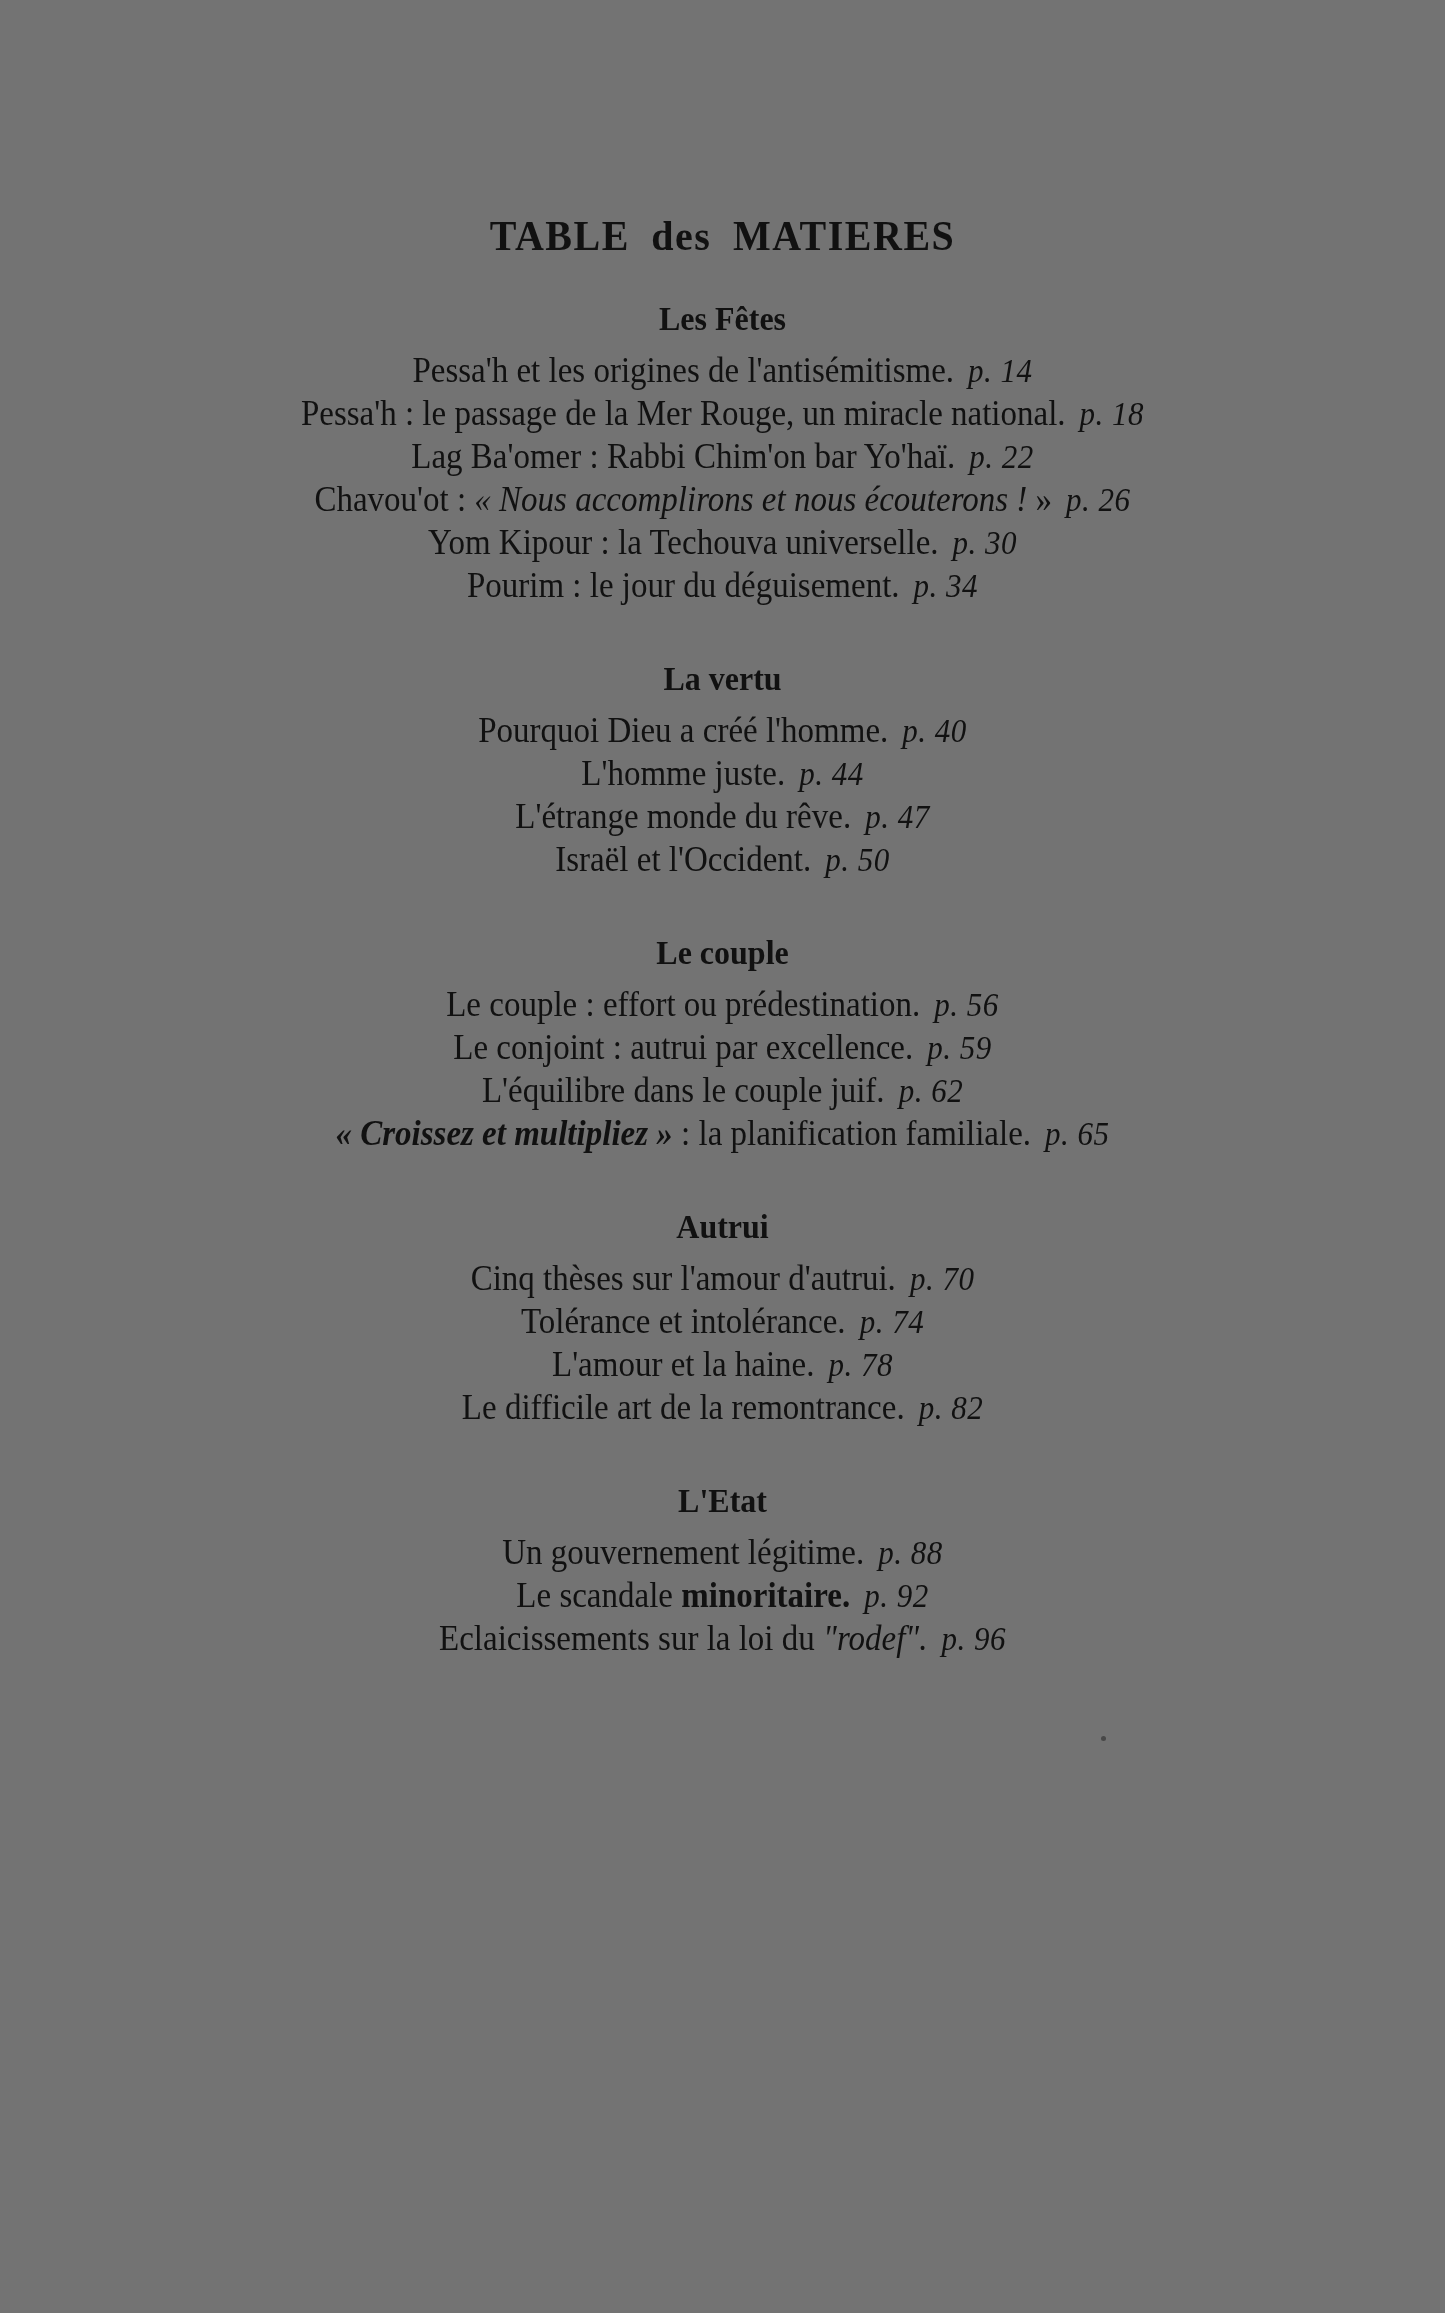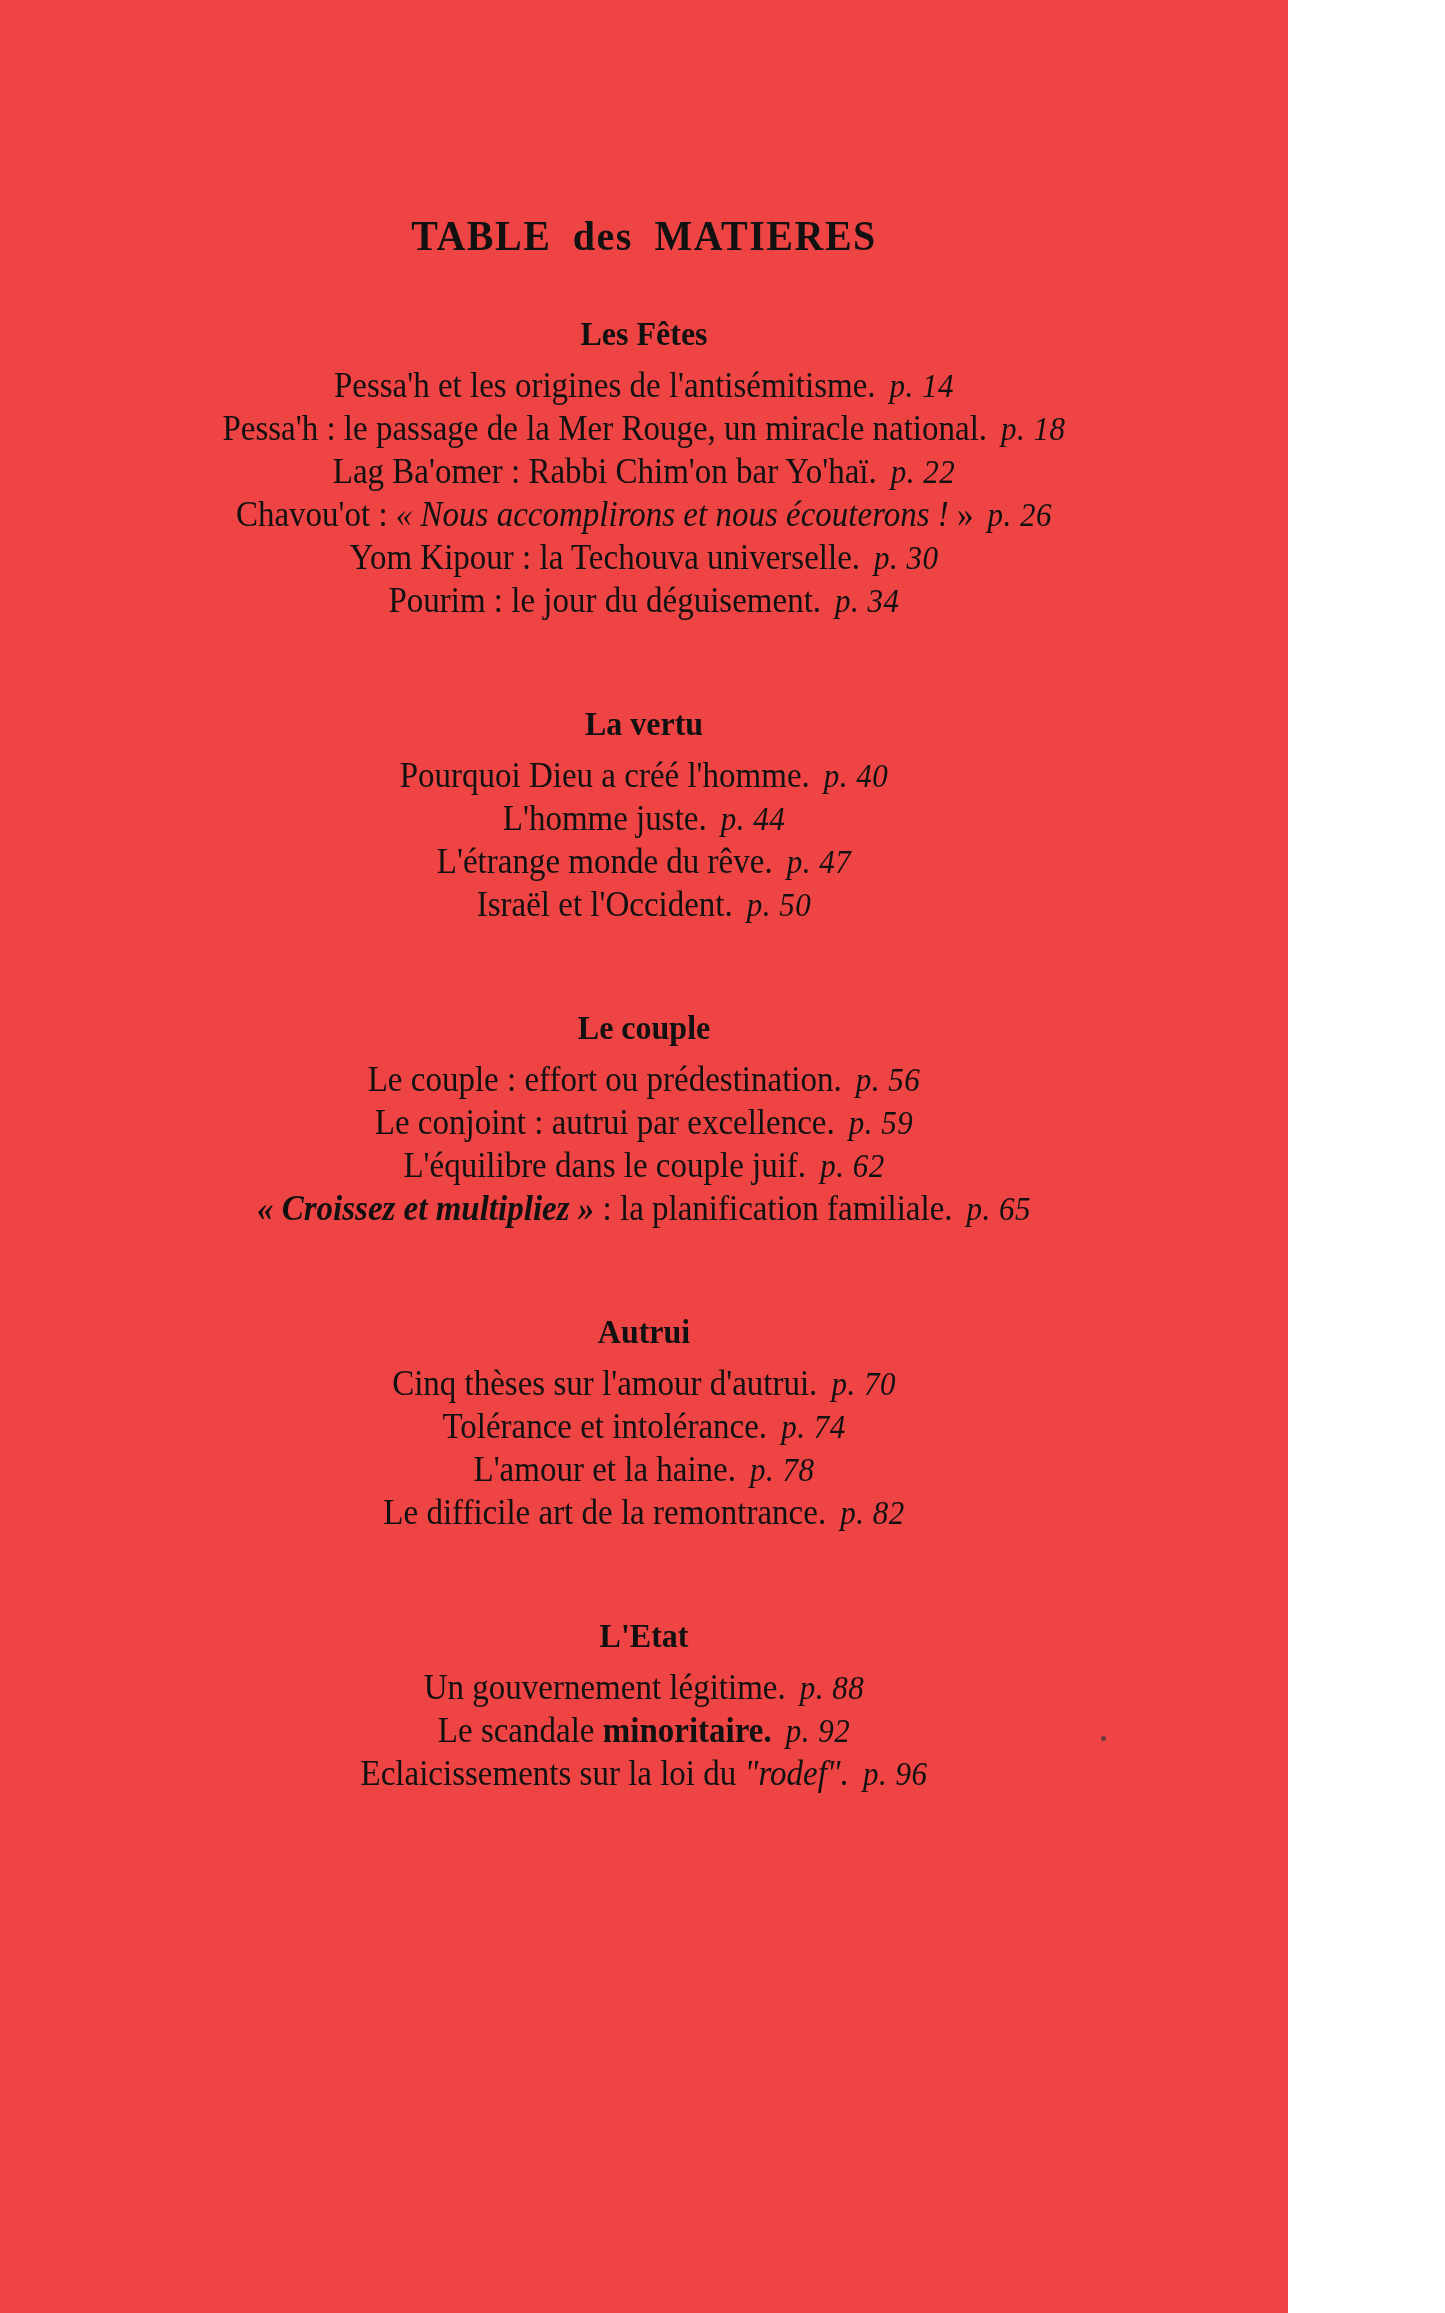--- a/index.html
+++ b/index.html
@@ -11,45 +11,45 @@
   body {
     width: 1445px;
     height: 2313px;
     font-family: "Liberation Serif", "DejaVu Serif", serif;
     color: #111111;
     position: relative;
     overflow: hidden;
   }
 
   .page {
-    width: 1288px;
+    width: 1445px;
     height: 2313px;
     box-sizing: border-box;
     padding: 0;
     position: relative;
-    background: #ef4444;
+    background: #737373;
   }
 
   
   .doc-title {
     text-align: center;
     font-weight: bold;
     font-size: 40px;
     letter-spacing: 1.5px;
     margin: 0;
     padding-top: 210px;
     line-height: 1.1;
     word-spacing: 10px;
     transform: scaleY(1.04);
   }
 
   
   .section {
     text-align: center;
-    margin: 15px;
+    margin: 0;
   }
   .section-heading {
     font-weight: bold;
     font-size: 32px;
     text-align: center;
     margin: 0;
     padding: 0;
     line-height: 1.25;
     transform: scaleY(1.05);
   }

